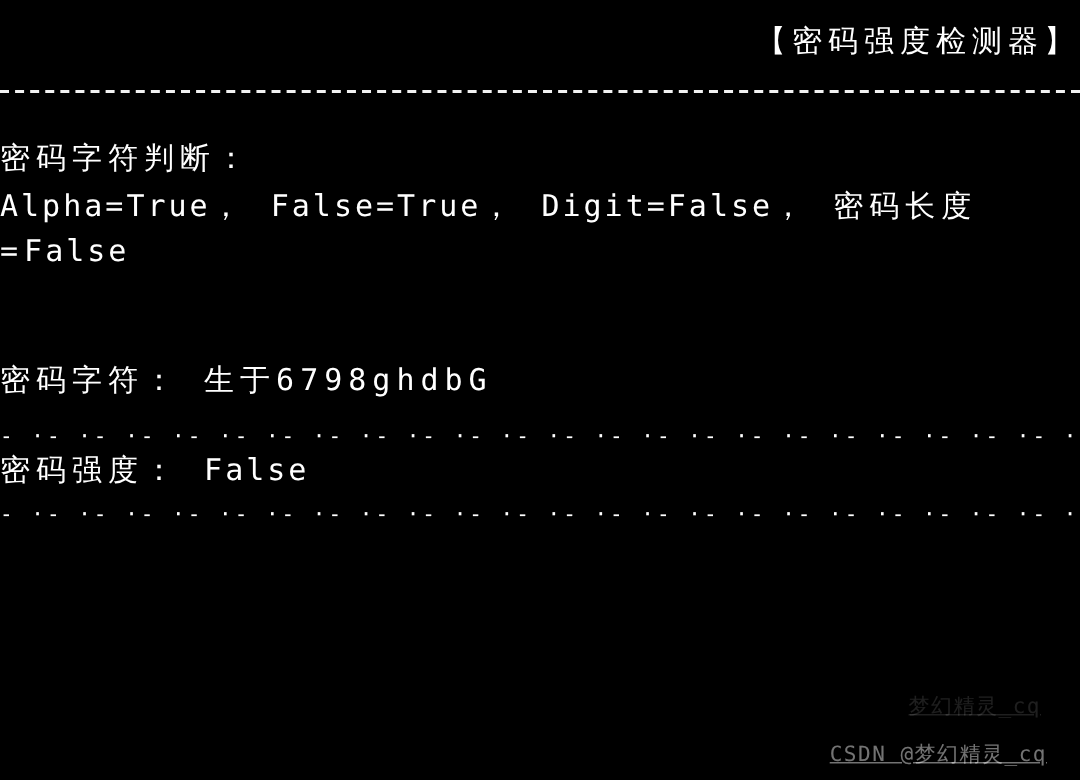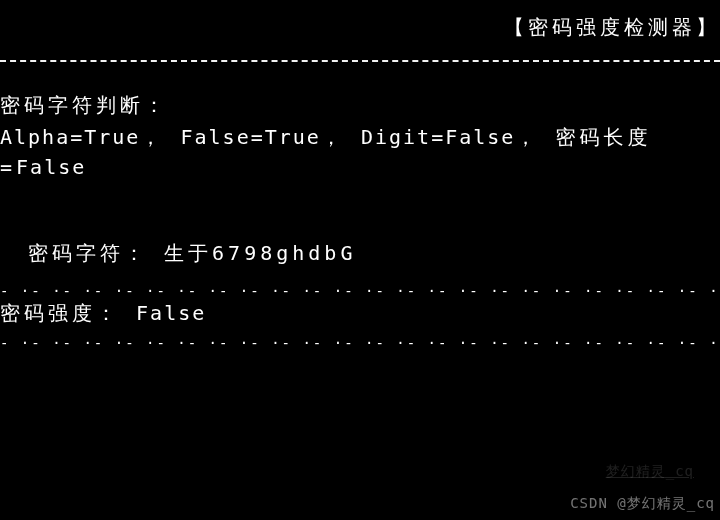--- a/index.html
+++ b/index.html
@@ -37,39 +37,39 @@
       font-size: 14px;
       letter-spacing: 2px;
       line-height: 1;
       margin-top: 16px;
     }
     .block {
       margin-top: 28px;
     }
     .block-sm {
       margin-top: 30px;
-      padding-left: 28px;
     }
     .label-line {
       margin-bottom: 2px;
     }
     .mono {
       letter-spacing: 2px;
     }
     .center-line {
       text-align: left;
       margin-top: 0;
     }
     .watermark {
       position: absolute;
       bottom: 6px;
-      right: 5px;
+      right: 22px;
       font-size: 14px;
       letter-spacing: 1px;
       color: rgba(255,255,255,0.45);
+      text-decoration: underline;
     }
     .wm-faint {
       position: absolute;
       bottom: 38px;
       right: 26px;
       font-size: 14px;
       letter-spacing: 1px;
       color: rgba(255,255,255,0.12);
       text-decoration: underline;
     }

